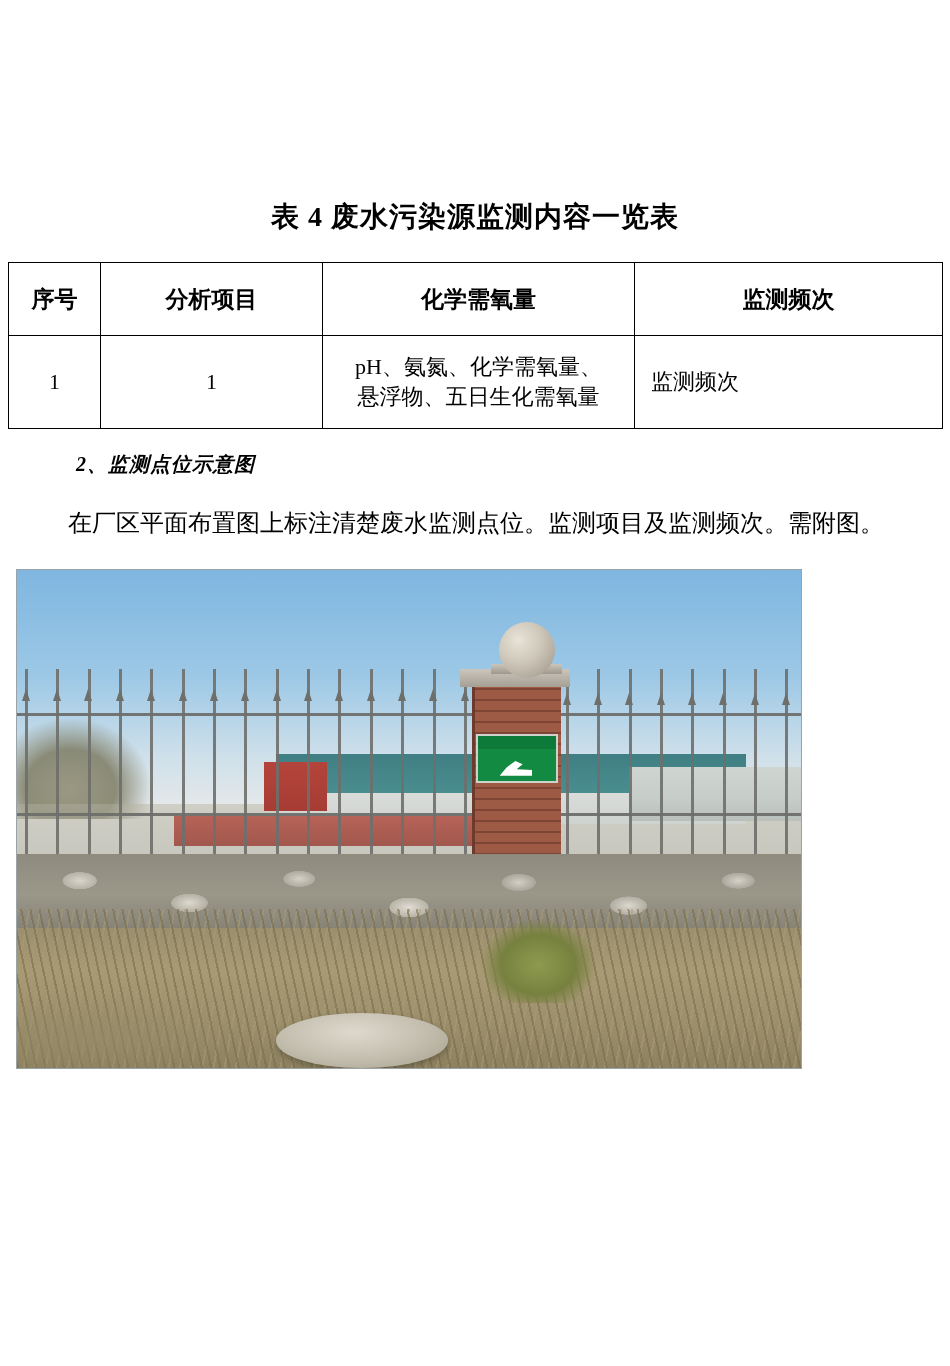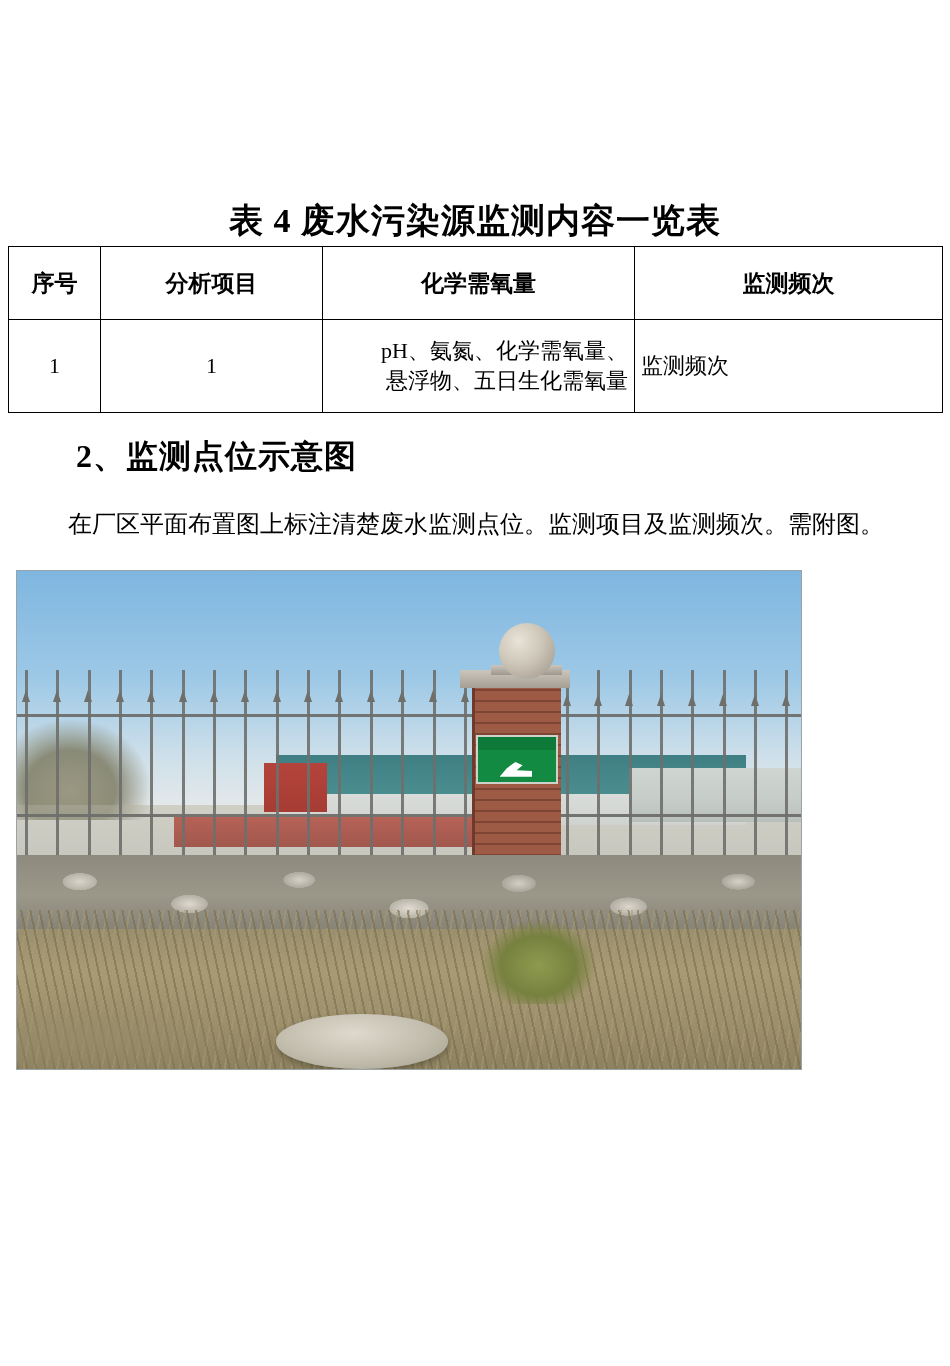--- a/index.html
+++ b/index.html
@@ -46,58 +46,59 @@
   p.body-text {
     font-size: 24px;
     line-height: 1.62;
     margin: 26px 0 0 0;
     text-align: justify;
     text-justify: inter-ideograph;
     padding: 0 10px 0 12px;
     text-indent: 2em;
   }
   .table-caption {
-    font-size: 34px;
+    font-size: 28px;
     font-weight: bold;
     text-align: center;
     margin-top: 78px;
-    margin-bottom: 2px;
+    margin-bottom: 26px;
     letter-spacing: 1px;
   }
   table.data-table {
     border-collapse: collapse;
     width: 934px;
     margin: 0 auto;
     table-layout: fixed;
   }
   table.data-table td, table.data-table th {
     border: 1px solid #000000;
     font-size: 22px;
-    padding: 8px 6px;
+    padding: 8px 16px;
     vertical-align: middle;
   }
   table.data-table th {
     text-align: center;
     font-weight: bold;
     height: 56px;
     font-size: 23px;
   }
   td.c-num { text-align: center; height: 76px; font-size: 22px; }
-  td.c-items { text-align: right; padding-left: 12px; line-height: 1.38; }
+  td.c-items { text-align: center; padding-left: 12px; line-height: 1.38; }
   td.c-freq { text-align: left; padding-left: 12px; vertical-align: top; padding-top: 12px;}
   .col1 { width: 92px; }
   .col2 { width: 222px; }
   .col3 { width: 312px; }
   .col4 { width: 308px; }
 
   h3.heading-num2 {
-    font-size: 32px;
+    font-size: 20px;
     font-weight: bold;
     margin: 22px 0 0 68px;
     letter-spacing: 1px;
+    font-style: italic;
   }
 
   .photo-wrap {
     margin: 26px 0 0 8px;
     width: 786px;
     height: 500px;
     position: relative;
     overflow: hidden;
     border: 1px solid #9aa3a8;
     box-sizing: border-box;

